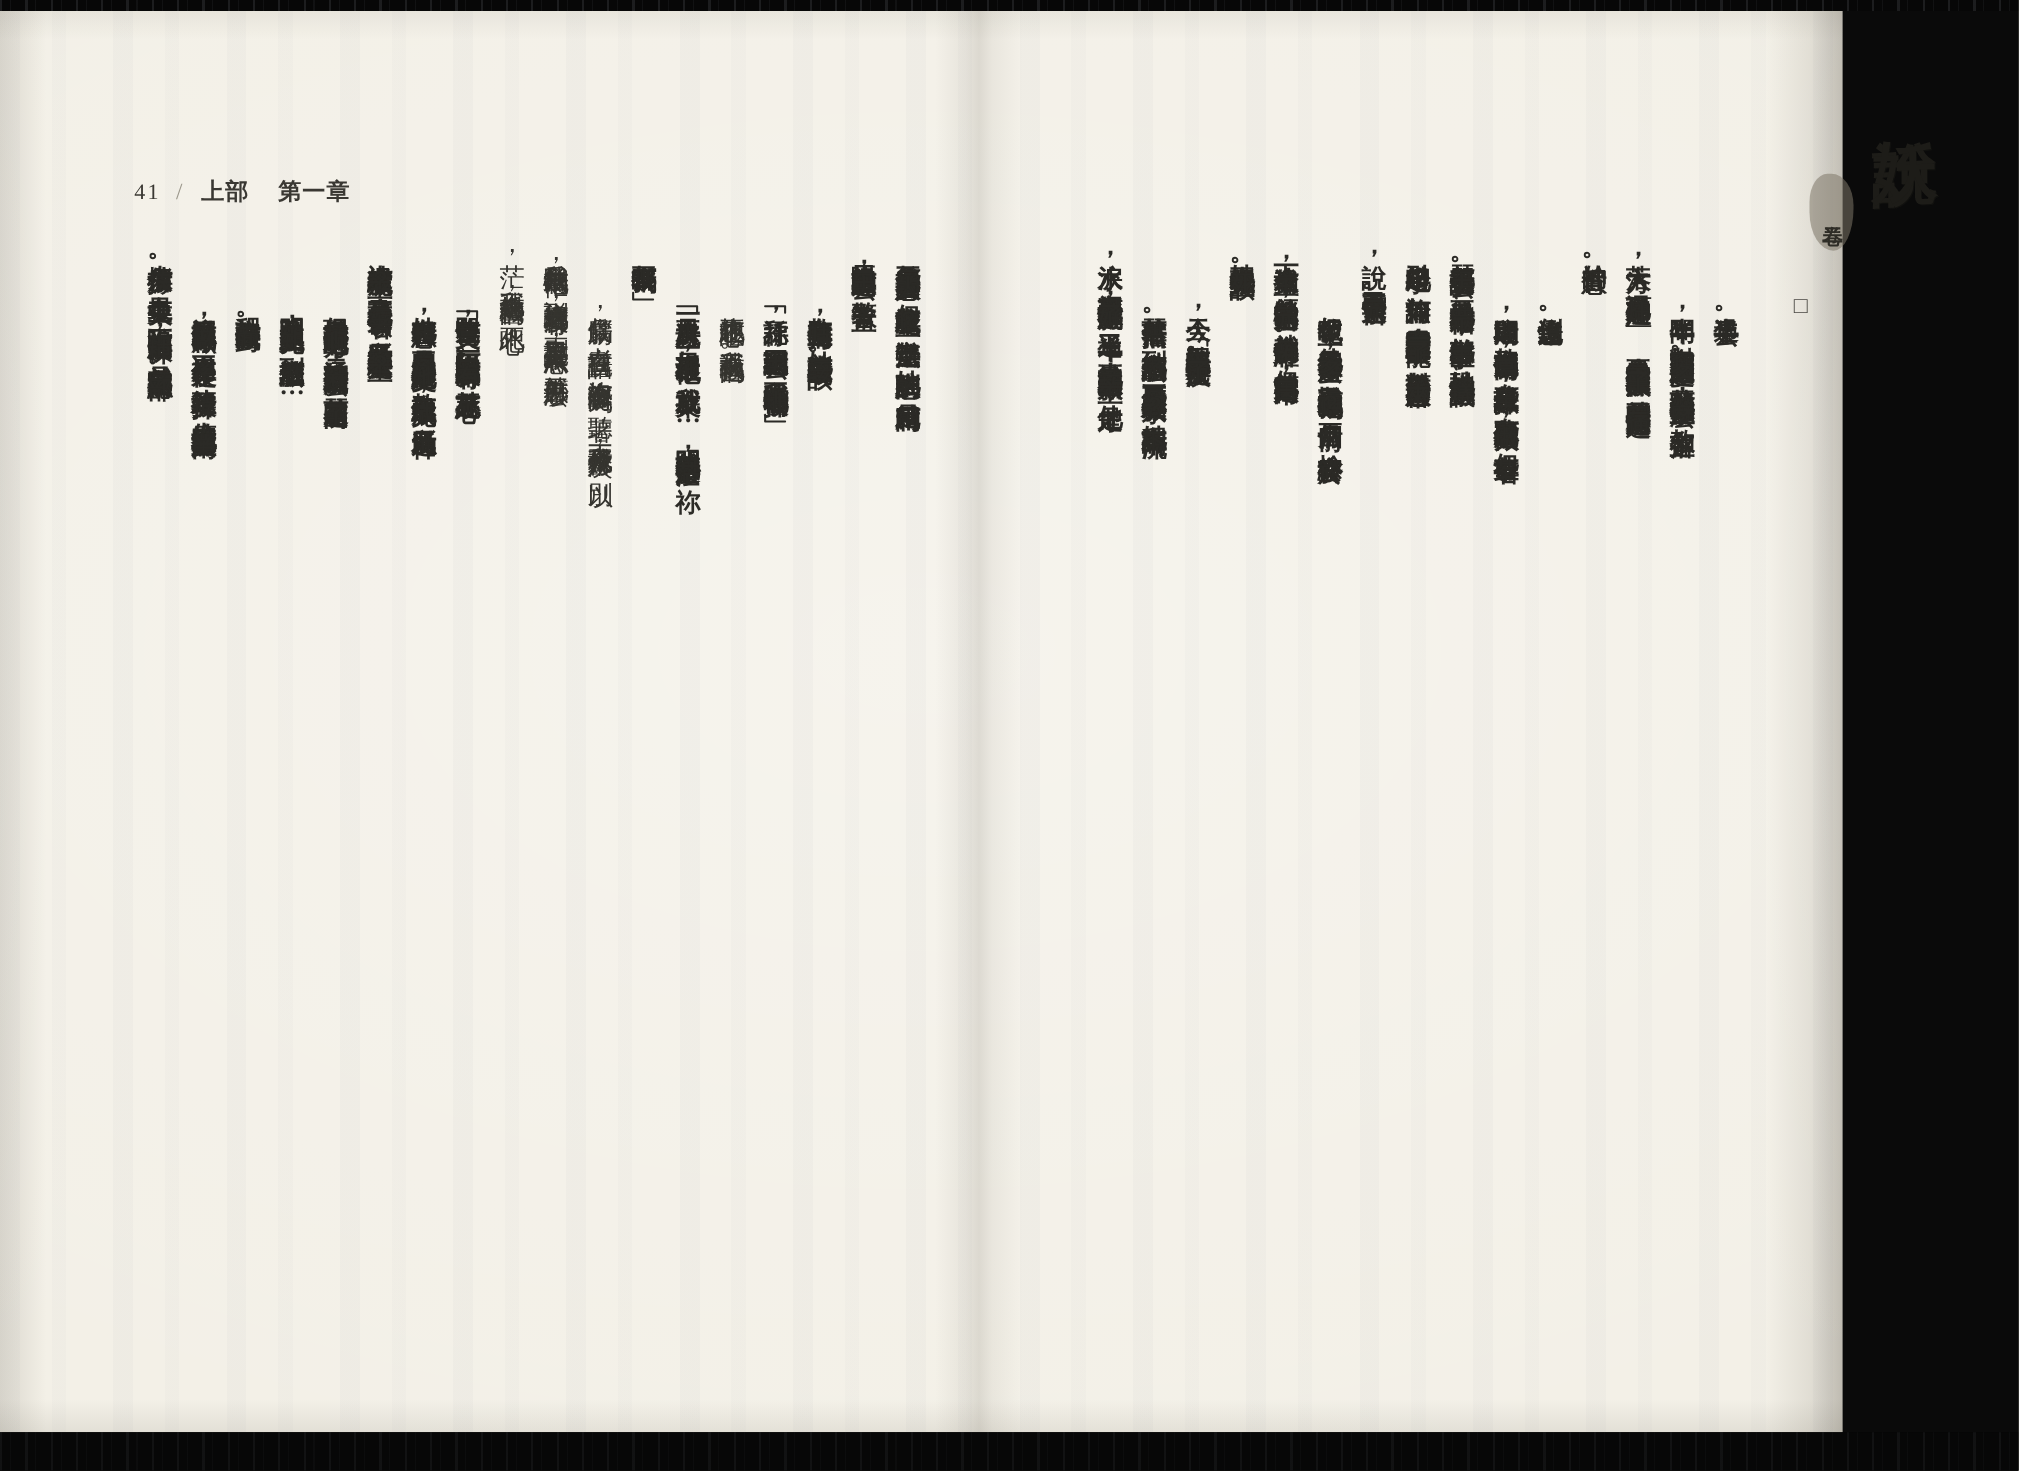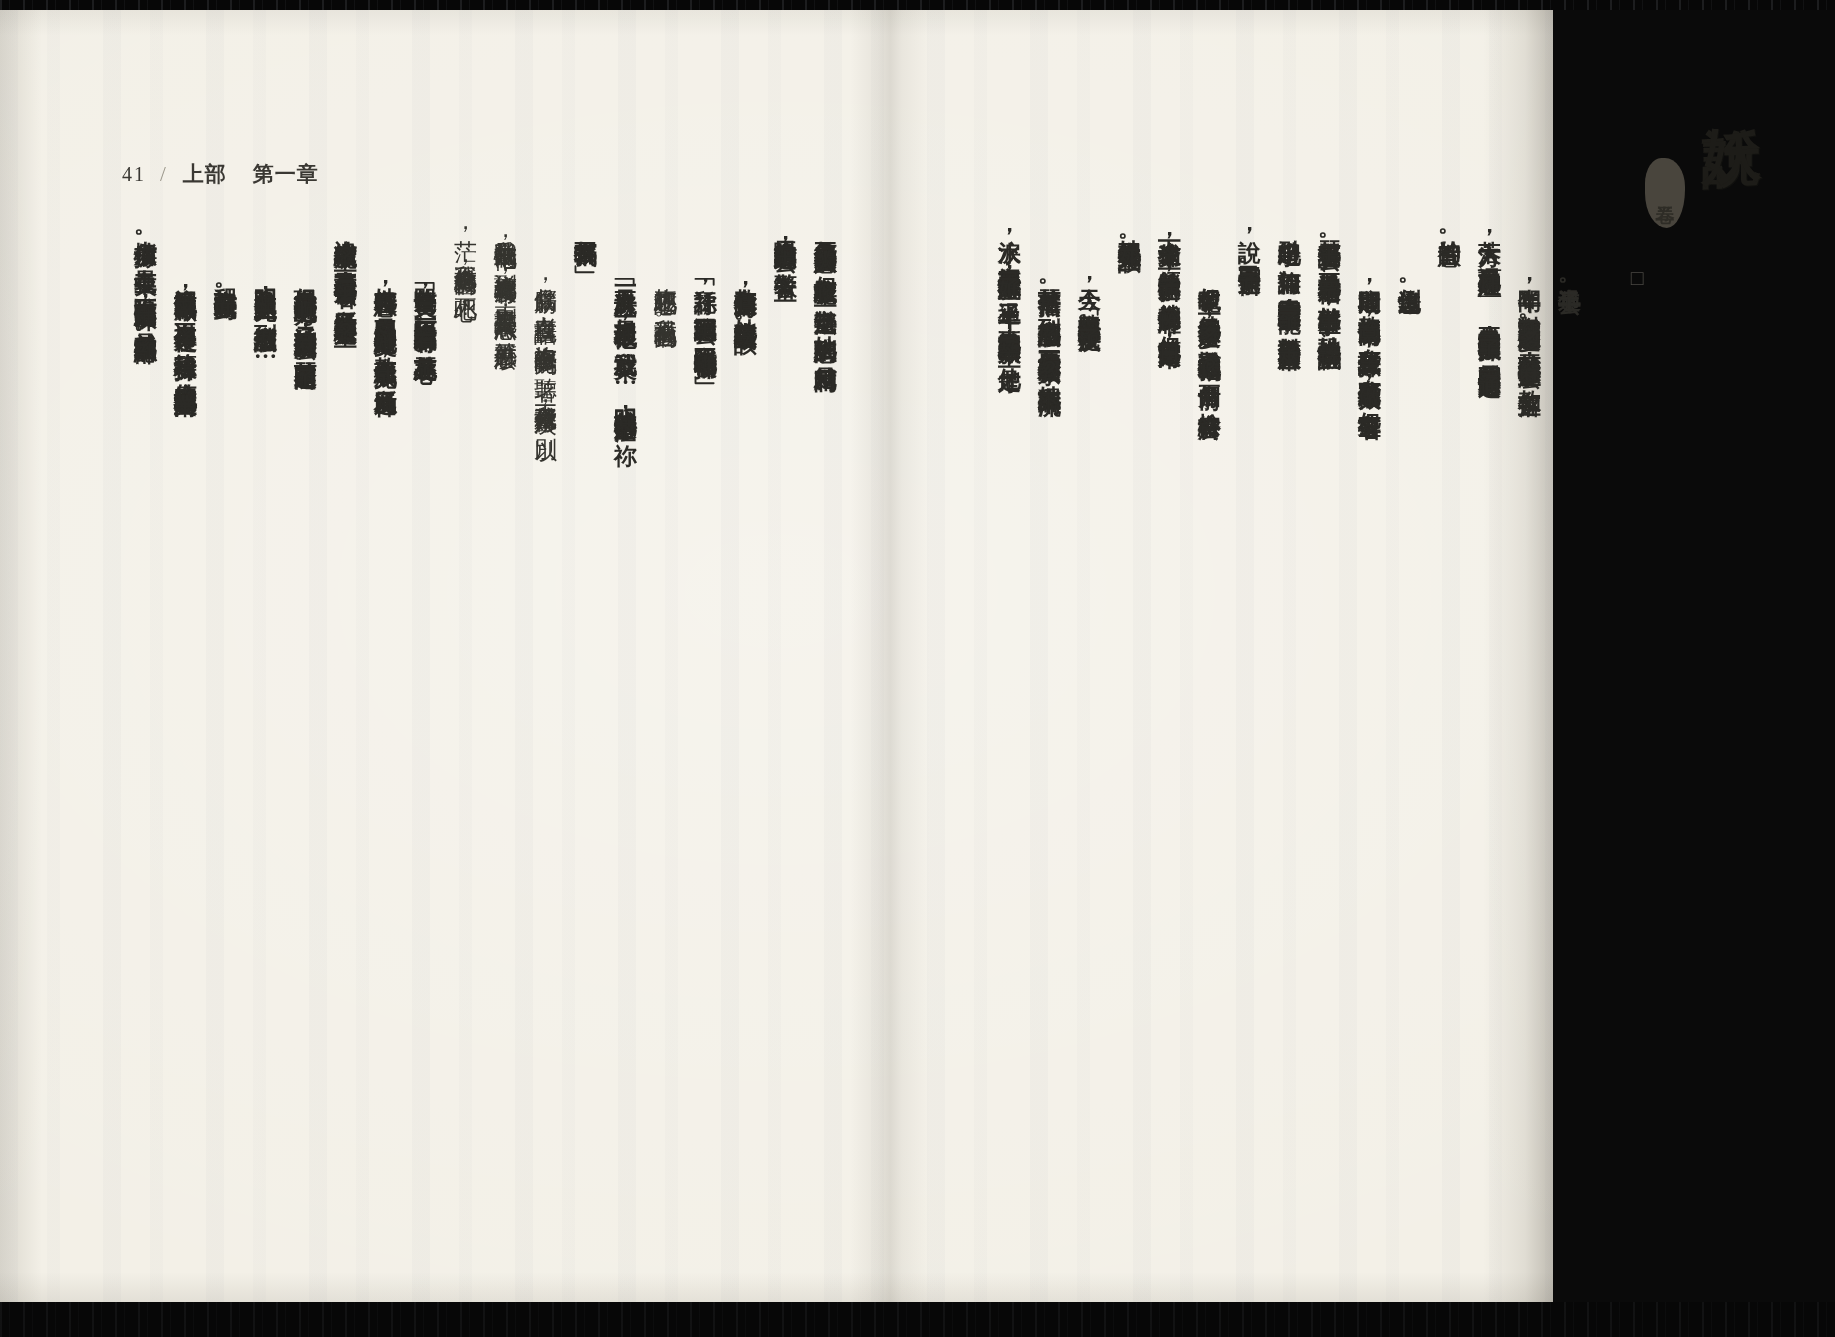--- a/index.html
+++ b/index.html
@@ -11,21 +11,21 @@
   .bar.top{top:0;height:10px;}
   .bar.bottom{top:1302px;height:35px;}
   .bar .ticks{position:absolute;inset:0;
     background:repeating-linear-gradient(90deg,
       rgba(160,165,175,.28) 0 2px, rgba(0,0,0,0) 2px 9px,
       rgba(120,125,135,.18) 9px 10px, rgba(0,0,0,0) 10px 23px);
     opacity:.5;}
   .bar.bottom .ticks{opacity:.25;}
 
   
-  .paper{position:absolute;left:0;top:10px;width:1553px;height:1292px;
+  .paper{position:absolute;left:0;top:10px;width:1675px;height:1292px;
     background:
       radial-gradient(ellipse 120% 90% at 50% 45%, rgba(255,255,255,.25), rgba(0,0,0,0) 70%),
       linear-gradient(90deg, rgba(86,80,66,.16) 0, rgba(0,0,0,0) 42px),
       linear-gradient(270deg, rgba(70,64,52,.30) 0, rgba(86,80,66,.12) 28px, rgba(0,0,0,0) 70px),
       linear-gradient(0deg, rgba(86,80,66,.10) 0, rgba(0,0,0,0) 30px),
       linear-gradient(180deg, rgba(86,80,66,.08) 0, rgba(0,0,0,0) 26px),
       #f3f0e7;}
   
   .spine{position:absolute;left:850px;top:0;width:80px;height:100%;
     background:linear-gradient(90deg, rgba(0,0,0,0), rgba(58,52,40,.07) 35%,

